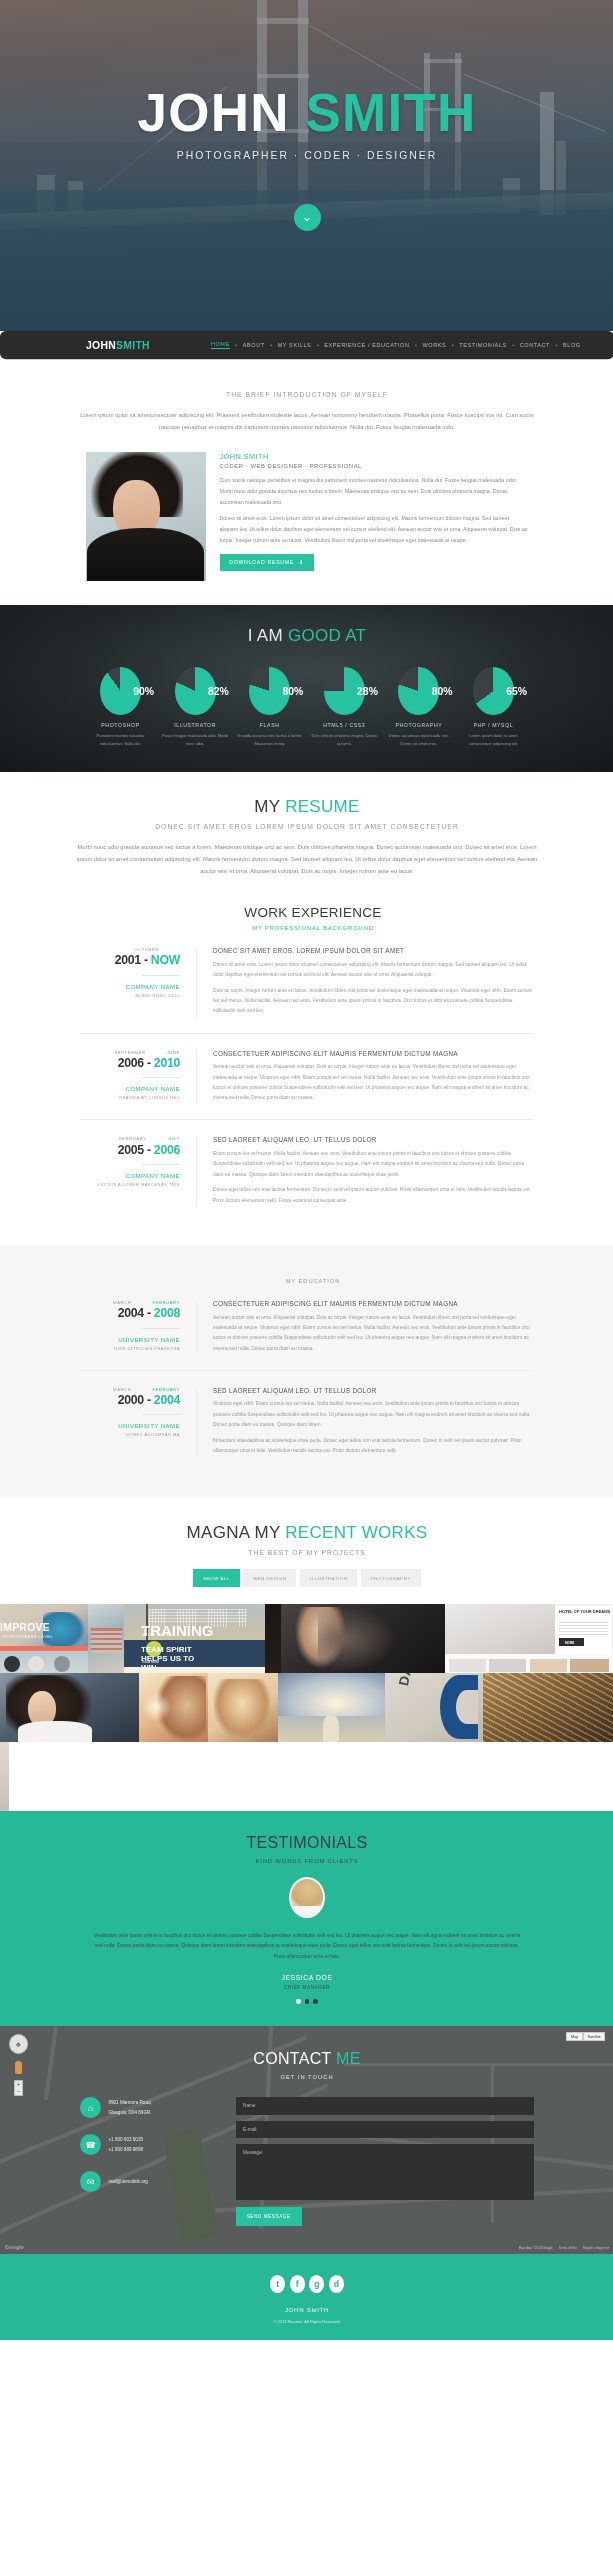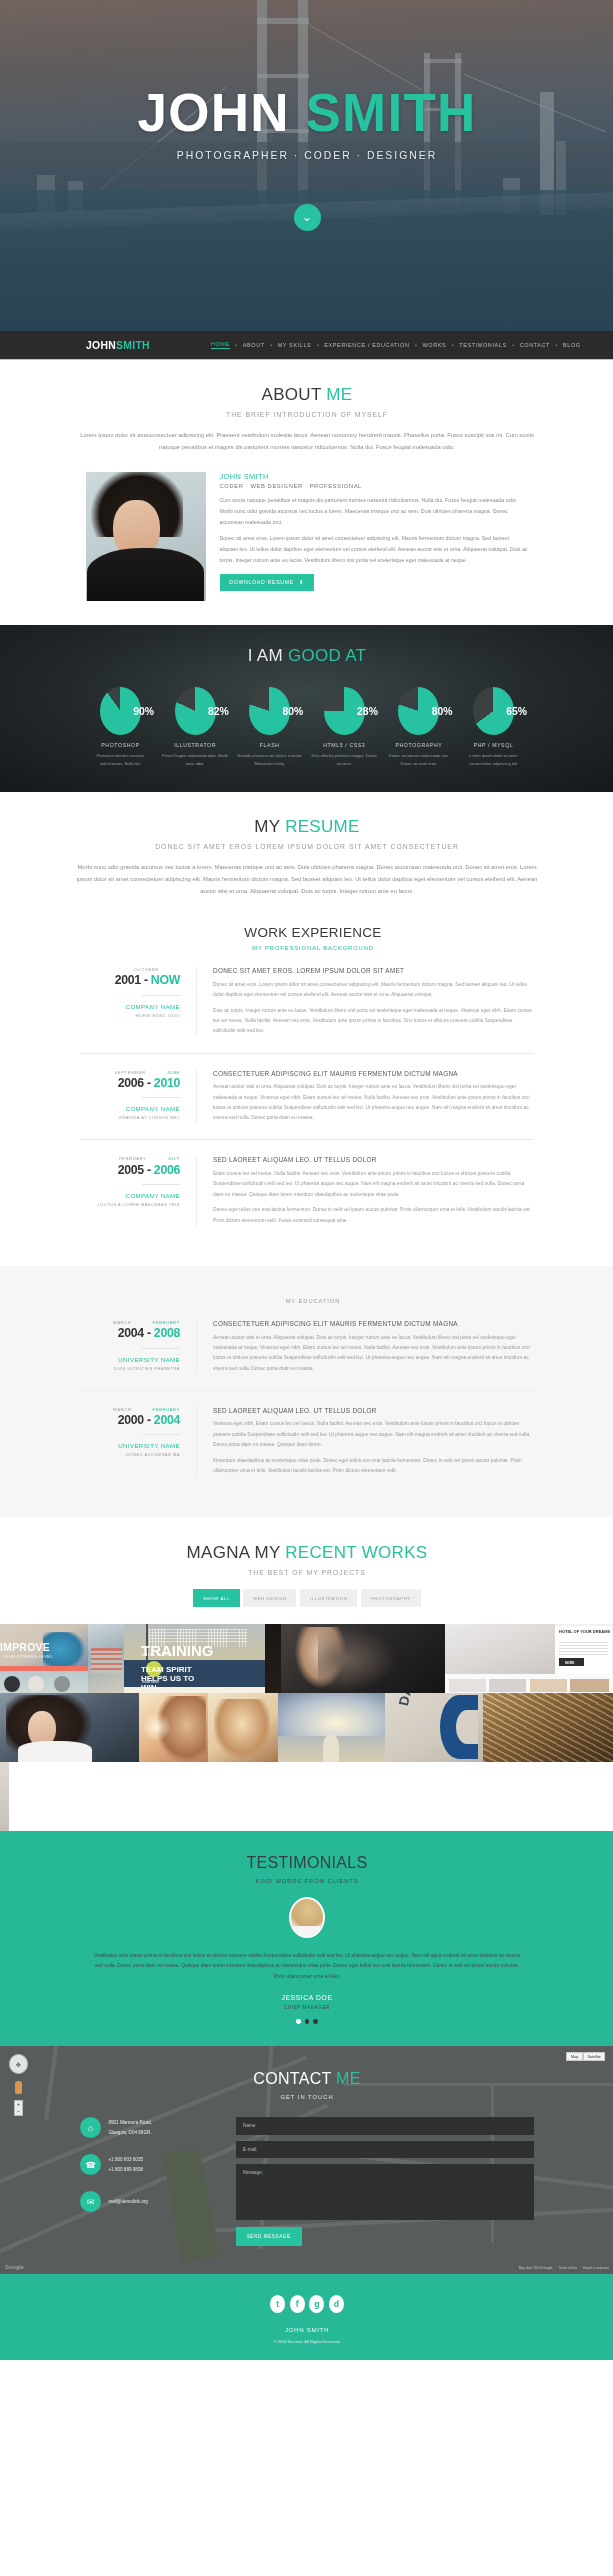--- a/index.html
+++ b/index.html
@@ -53,21 +53,21 @@
   }
   .scroll-btn {
     margin:43px auto 0; width:27px; height:27px; border-radius:50%;
     background:#27c2a0; color:#fff; font-size:12.3px; line-height:27px;
     cursor:pointer;
   }
 
   
   #nav {
     background:#2b2b2b; height:28px; display:flex; align-items:center;
-    padding:0 0 0 86px; box-shadow:0 0.6px 0 rgba(0,0,0,.4);
+    padding:0 0 0 86px; box-shadow:0 0.6px 0 rgba(0,0,0,.4);border-radius:6px;
   }
   #nav .logo { font-size:10.4px; font-weight:bold; color:#fff; letter-spacing:0.3px; }
   #nav .menu { display:flex; align-items:center; margin-left:61px; }
   #nav .menu a {
     color:#b8b8b8; font-size:5.5px; letter-spacing:0.6px; text-decoration:none;
     white-space:nowrap;
   }
   #nav .menu a.active { color:#27c2a0; border-bottom:0.6px solid #27c2a0; padding-bottom:1.2px; }
   #nav .menu .dot { color:#27c2a0; font-size:5.5px; margin:0 5.5px; }
 
@@ -276,24 +276,20 @@
       <span class="dot">•</span>
     <a href="#">TESTIMONIALS</a>
       <span class="dot">•</span>
     <a href="#">CONTACT</a>
       <span class="dot">•</span>
     <a href="#">BLOG</a>
   </div>
 </nav>
 
 <section id="about">
-  <h2 class="sec-title">
-    <span>ABOUT</span>
-    <span class="accent">ME</span>
-  </h2>
   <div class="sec-sub">THE BRIEF INTRODUCTION OF MYSELF</div>
   <p class="sec-intro">Lorem ipsum dolor sit ameconsectuer adipiscing elit. Praesent vestibulum molestie lacus. Aenean nonummy hendrerit mauris. Phasellus porta. Fusce suscipit vus mi. Cum sociis natoque penatibus et magnis dis parturient montes nascetur ridiculusmus. Nulla dui. Fusce feugiat malesuada odio.</p>
 
   <div class="about-row">
     <div class="photo">
       <div class="hair"></div>
       <div class="face"></div>
       <div class="shirt"></div>
     </div>
     <div class="about-txt">

